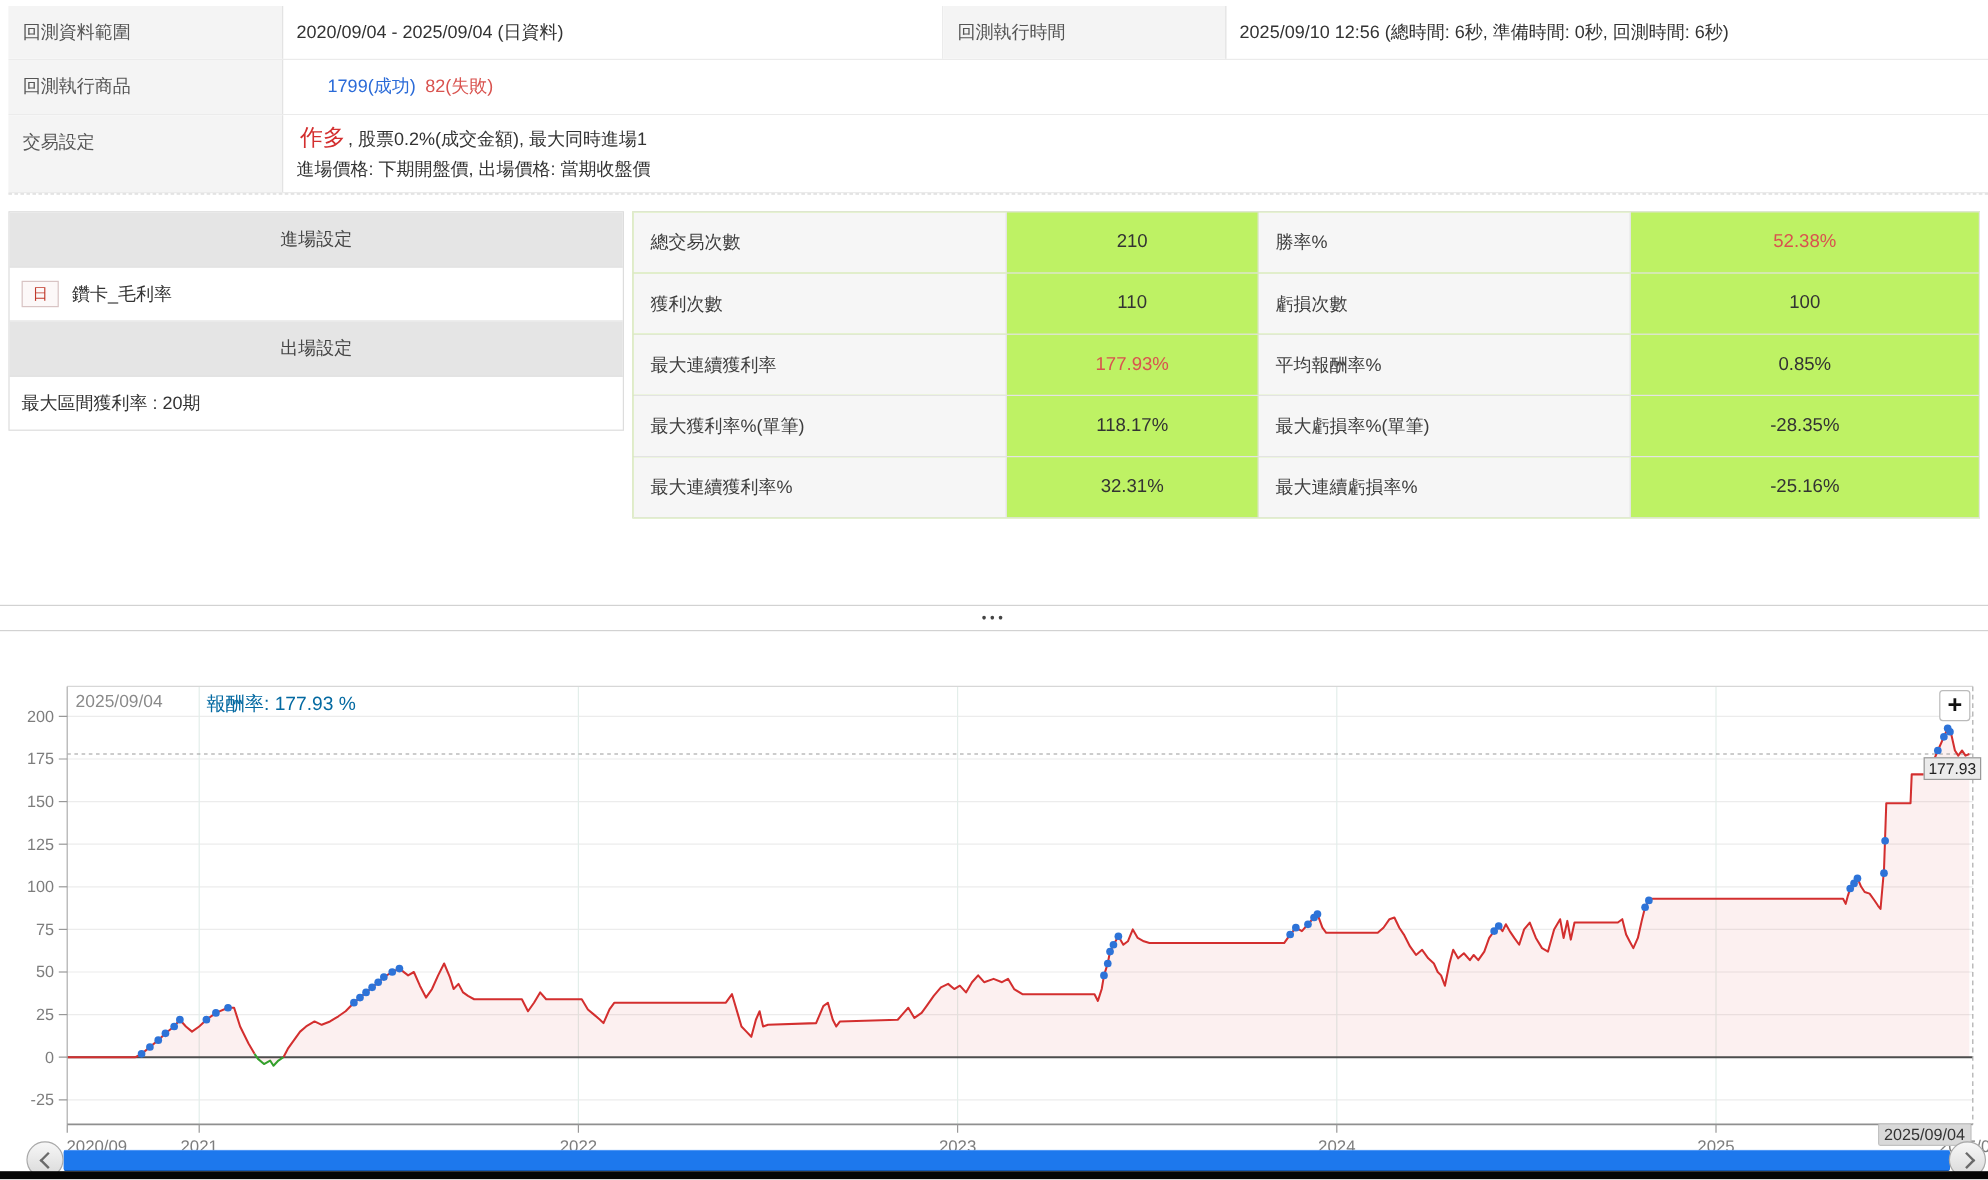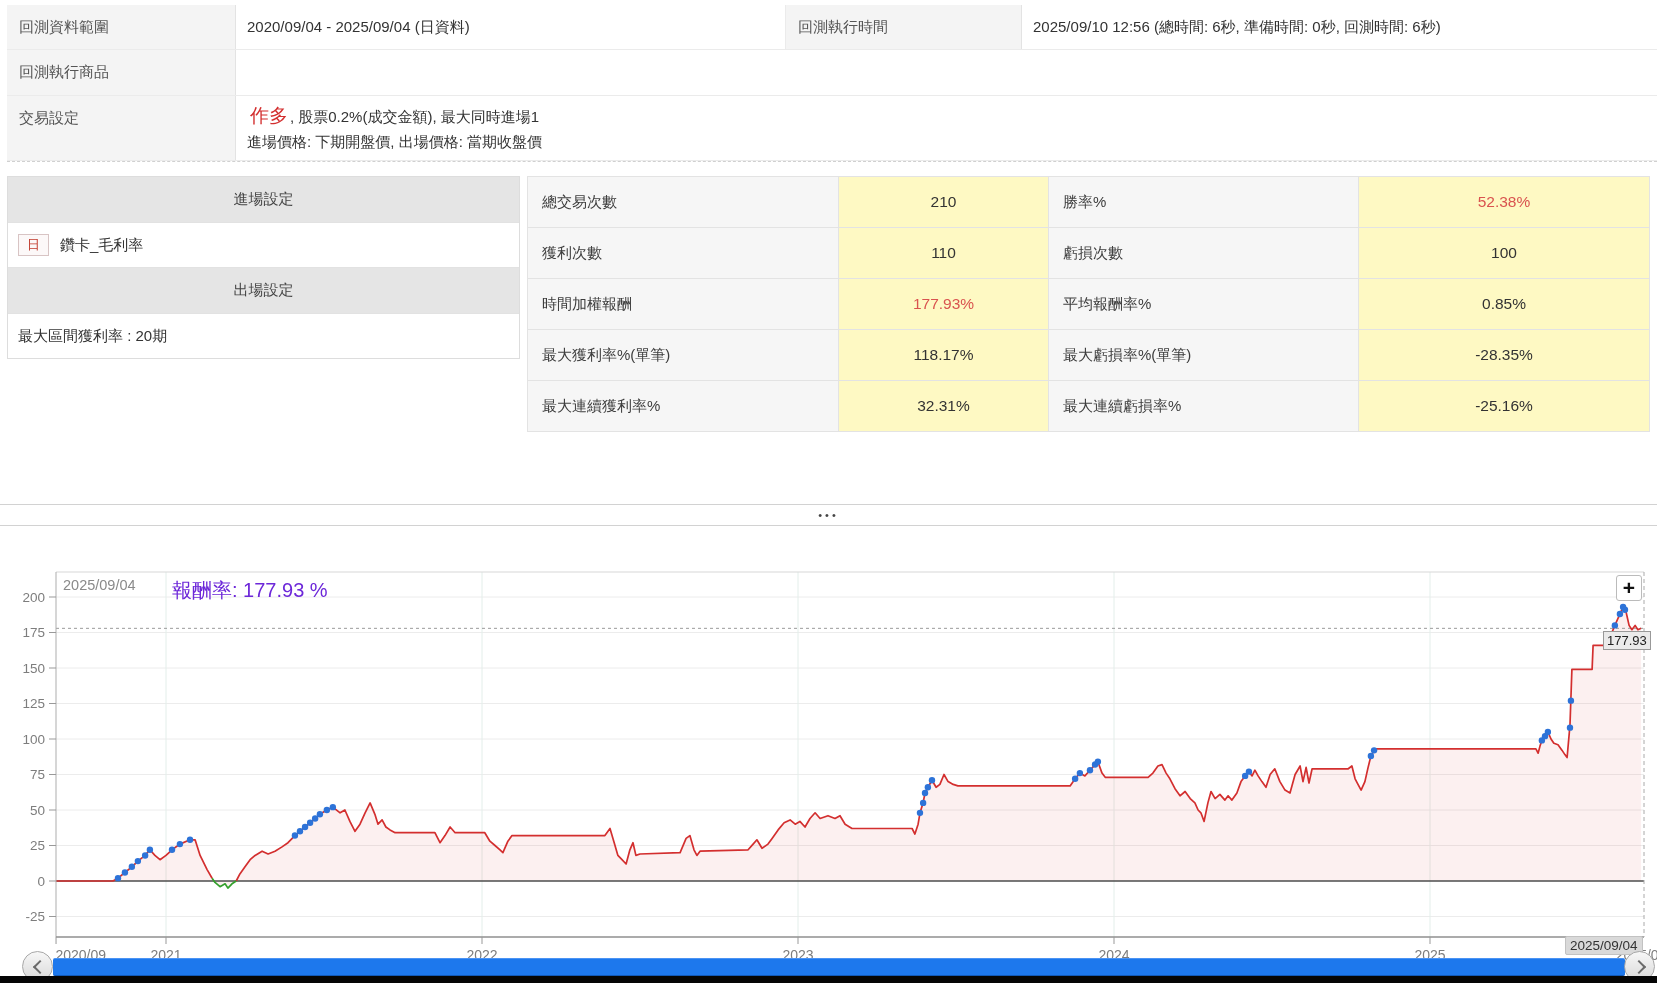--- a/index.html
+++ b/index.html
@@ -29,39 +29,39 @@
   .settings{position:absolute;left:7px;top:176px;width:513px;border:1px solid #ddd;box-sizing:border-box;background:#fff;}
   .sethead{height:45px;background:#e5e5e5;border-bottom:1px solid #e2e2e2;display:flex;align-items:center;
            justify-content:center;font-size:15px;color:#444;}
   .setrow{height:44px;display:flex;align-items:center;padding-left:10px;font-size:15px;color:#333;
           border-bottom:1px solid #e2e2e2;}
   .setrow.last{border-bottom:none;}
   .badge{display:inline-block;border:1px solid #d8c4c4;background:#fcf8f8;color:#c0392b;font-size:13px;
          padding:1px 8px;margin-right:11px;}
 
   
-  .stats{position:absolute;left:527px;top:176px;width:1123px;border:1px solid #e3e3e3;box-sizing:border-box;background:#fef9c3;}
+  .stats{position:absolute;left:527px;top:176px;width:1123px;border:1px solid #e3e3e3;box-sizing:border-box;background:#bef264;}
   .strow{display:flex;height:50px;border-bottom:1px solid #e3e3e3;}
   .strow:last-child{border-bottom:none;}
   .stl{width:311px;background:#f6f6f6;border-right:1px solid #e3e3e3;display:flex;align-items:center;
        padding-left:14px;box-sizing:border-box;font-size:15px;color:#3d3d3d;flex:none;}
   .stv{width:210px;display:flex;align-items:center;justify-content:center;font-size:15.5px;color:#333;
        border-right:1px solid #e3e3e3;box-sizing:border-box;flex:none;}
   .stl2{width:310px;}
   .stv2{flex:1;border-right:none;}
   .red{color:#d9534f;}
 
   
   .splitter{position:absolute;left:0;top:504px;width:1657px;height:22px;box-sizing:border-box;
             border-top:1px solid #d2d2d2;border-bottom:1px solid #d2d2d2;background:#fff;
             display:flex;align-items:center;justify-content:center;cursor:row-resize;}
   .splitter span{font-size:11px;letter-spacing:3px;color:#444;line-height:10px;}
   #chart-svg{position:absolute;left:0;top:527px;}
   .info-date{position:absolute;left:63px;top:577px;font-size:14.5px;color:#8a8a8a;}
-  .info-series{position:absolute;left:172px;top:577px;font-size:20px;color:#6d28d9;}
+  .info-series{position:absolute;left:172px;top:577px;font-size:16px;color:#0369a1;}
   .plus-btn{position:absolute;left:1616px;top:575px;width:26px;height:26px;background:#fff;
             border:1px solid #bbb;border-radius:3px;box-sizing:border-box;display:flex;align-items:center;
             justify-content:center;font-size:21px;font-weight:bold;color:#111;cursor:pointer;line-height:20px;}
   .value-tag{position:absolute;left:1603px;top:631px;background:#ebebeb;border:1px solid #999;
              font-size:13px;color:#222;padding:1px 3px;}
   .xdate-tag{position:absolute;left:1565px;top:936px;background:#d9d9d9;border:1px solid #c2c2c2;
              font-size:13.5px;color:#333;padding:1px 4px;border-radius:2px;}
 
   
   .hbar{position:absolute;left:53px;top:958px;width:1572px;height:16px;background:#1d78ed;
@@ -83,20 +83,24 @@
 
   <div class="summary">
     <div class="srow r1">
       <div class="slabel">回測資料範圍</div>
       <div class="svalue v1">2020/09/04 - 2025/09/04 (日資料)</div>
       <div class="slabel2">回測執行時間</div>
       <div class="svalue v2">2025/09/10 12:56 (總時間: 6秒, 準備時間: 0秒, 回測時間: 6秒)</div>
     </div>
     <div class="srow r2">
       <div class="slabel">回測執行商品</div>
+      <div class="svalue">
+        <span class="blue">1799(成功)</span>
+        <span class="redtx">82(失敗)</span>
+      </div>
     </div>
     <div class="srow r3">
       <div class="slabel">交易設定</div>
       <div class="svalue">
         <div><span class="dir">作多</span><span>, 股票0.2%(成交金額), 最大同時進場1</span></div>
         <div>進場價格: 下期開盤價, 出場價格: 當期收盤價</div>
       </div>
     </div>
   </div>
 
@@ -119,21 +123,21 @@
       <div class="stl stl2">勝率%</div>
       <div class="stv stv2 red">52.38%</div>
     </div>
     <div class="strow">
       <div class="stl">獲利次數</div>
       <div class="stv">110</div>
       <div class="stl stl2">虧損次數</div>
       <div class="stv stv2">100</div>
     </div>
     <div class="strow">
-      <div class="stl">時間加權報酬</div>
+      <div class="stl">最大連續獲利率</div>
       <div class="stv red">177.93%</div>
       <div class="stl stl2">平均報酬率%</div>
       <div class="stv stv2">0.85%</div>
     </div>
     <div class="strow">
       <div class="stl">最大獲利率%(單筆)</div>
       <div class="stv">118.17%</div>
       <div class="stl stl2">最大虧損率%(單筆)</div>
       <div class="stv stv2">-28.35%</div>
     </div>

